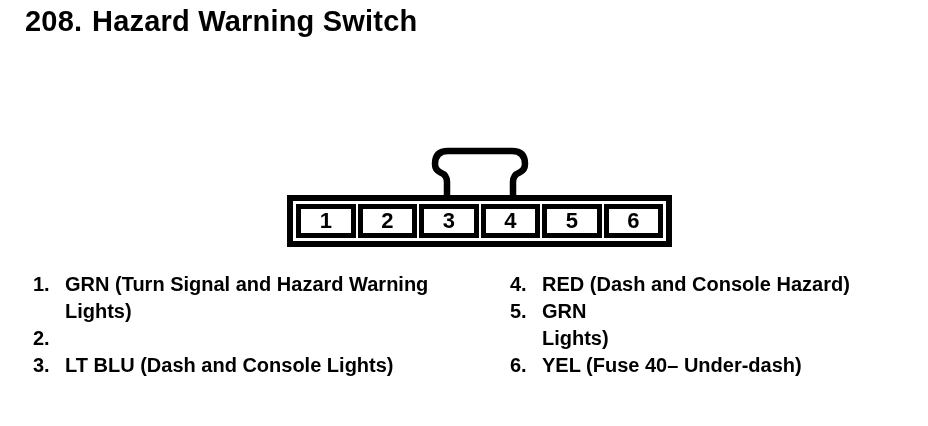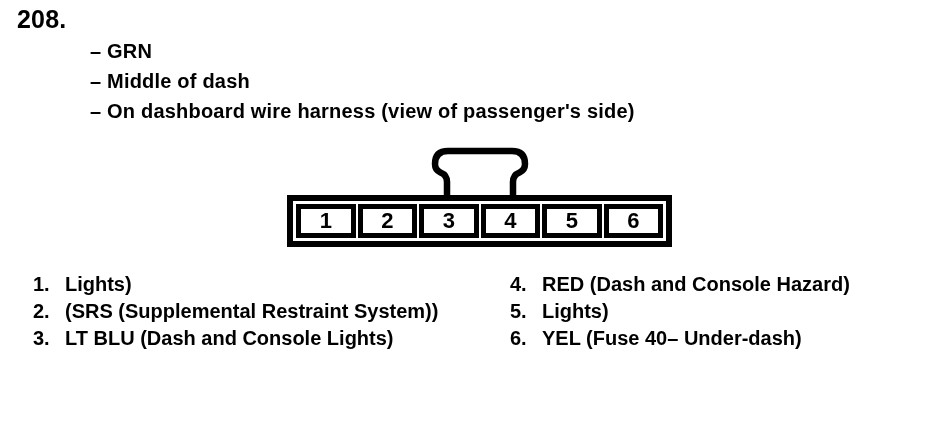--- a/index.html
+++ b/index.html
@@ -11,23 +11,23 @@
     color: #000000;
     font-family: "Liberation Sans", sans-serif;
     font-weight: 700;
     overflow: hidden;
   }
 
   
   .header {
     position: absolute;
     top: 5px;
-    left: 17px;
+    left: 25px;
     display: flex;
-    font-size: 25px;
+    font-size: 29px;
     letter-spacing: 0.2px;
     justify-content: center;
   }
   .header .item-num { width: 67px; }
 
   
   .details {
     position: absolute;
     top: 36px;
     left: 90px;
@@ -87,27 +87,23 @@
   .legend-right { left: 510px; }
   .legend-item { display: grid; grid-template-columns: 32px auto; }
 </style>
 </head>
 <body>
 
 <div class="page">
 
   <div class="header">
     <span class="item-num">208.</span>
+    <span>Hazard Warning Switch</span>
   </div>
 
-  <div class="details">
-    <div>– GRN</div>
-    <div>– Middle of dash</div>
-    <div>– On dashboard wire harness (view of passenger's side)</div>
-  </div>
 
   <div class="connector">
     <svg class="tab-svg" width="110" height="56" viewBox="0 0 110 56">
       <path d="M 20 55 L 20 36 Q 20 29 13.5 26.5 Q 8 24 8 18 Q 8 5 21 5 L 85 5 Q 98 5 98 18 Q 98 24 92.5 26.5 Q 86 29 86 36 L 86 55" fill="#ffffff" stroke="#000000" stroke-width="6.5" stroke-linejoin="round"></path>
     </svg>
     <div class="connector-body">
       <div class="pin">
           <span>1</span>
         </div>
       <div class="pin">
@@ -125,47 +121,48 @@
       <div class="pin">
           <span>6</span>
         </div>
     </div>
   </div>
 
   <div class="legend legend-left">
     <div class="legend-item">
       <span>1.</span>
       <span>
+        <div>GRN (Turn Signal and Hazard Warning</div>
         <div>Lights)</div>
       </span>
     </div>
     <div class="legend-item">
       <span>2.</span>
       <span>
-        <div>(SRS (Supplemental Restraint System))</div>
       </span>
     </div>
     <div class="legend-item">
       <span>3.</span>
       <span>
         <div>LT BLU (Dash and Console Lights)</div>
       </span>
     </div>
   </div>
 
   <div class="legend legend-right">
     <div class="legend-item">
       <span>4.</span>
       <span>
         <div>RED (Dash and Console Hazard)</div>
       </span>
     </div>
     <div class="legend-item">
       <span>5.</span>
       <span>
+        <div>GRN</div>
         <div>Lights)</div>
       </span>
     </div>
     <div class="legend-item">
       <span>6.</span>
       <span>
         <div>YEL (Fuse 40– Under-dash)</div>
       </span>
     </div>
   </div>

